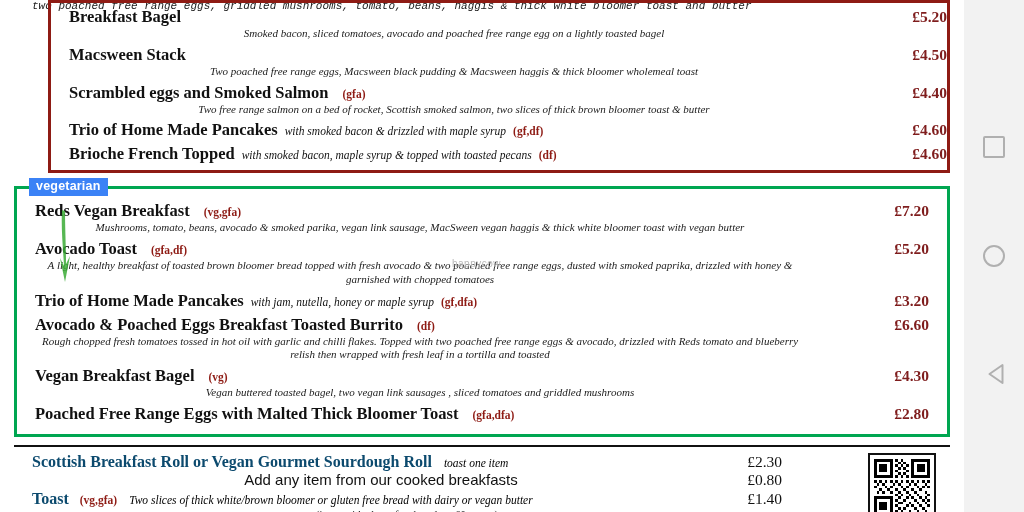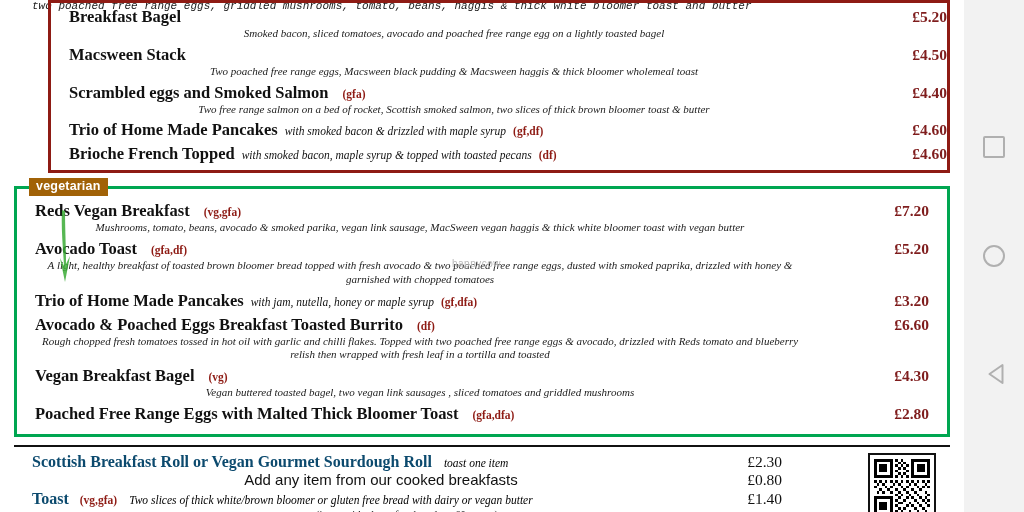--- a/index.html
+++ b/index.html
@@ -84,21 +84,21 @@
   .sec-green {
     border: 3px solid #00a651;
     padding: 12px 18px 10px 18px;
     margin-top: 13px;
   }
 
   .veg-tag {
     position: absolute;
     top: -11px;
     left: 12px;
-    background: #a16207;
+    background: #3b82f6;
     color: #ffffff;
     font-family: "Liberation Sans", sans-serif;
     font-size: 12.5px;
     font-weight: bold;
     padding: 2px 7px 3px 7px;
     line-height: 1;
     letter-spacing: 0.2px;
   }
 
   .item { margin-bottom: 4px; }

